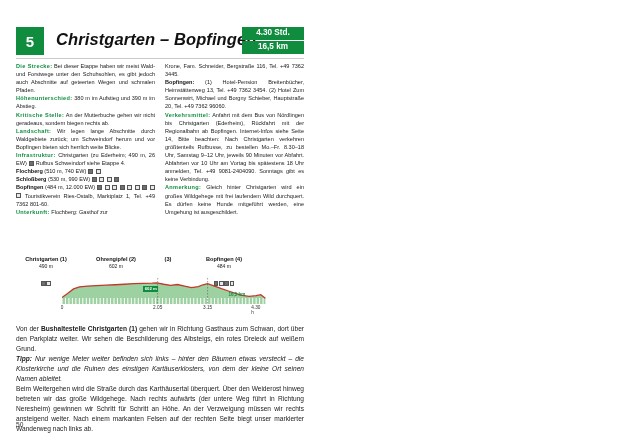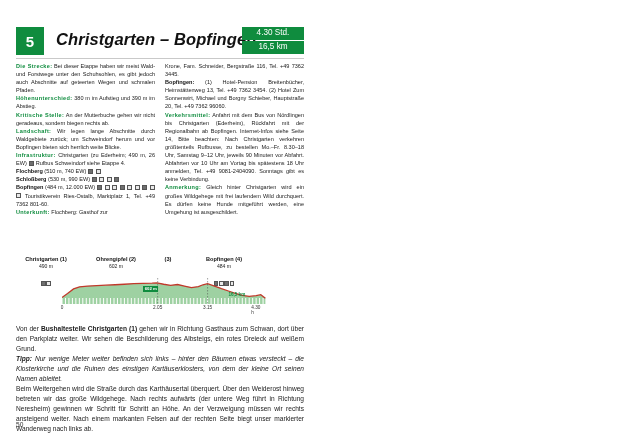--- a/index.html
+++ b/index.html
@@ -37,21 +37,21 @@
     font-size: 16.5px; font-style: italic; font-weight: bold;
     color: #111; letter-spacing: .1px;
     white-space: nowrap;
   }
   .hdr-badges {
     position: absolute; right: 0; top: 0;
     width: 62px;
   }
   .badge {
     background: #0f8c3e; color: #fff;
-    font-size: 8.2px; font-weight: normal;
+    font-size: 8.2px; font-weight: bold;
     text-align: center;
     padding: 2px 0 2.5px 0;
     line-height: 1;
     margin-bottom: 1.5px;
   }
   .hdr-rule {
     position: absolute; left: 16px; top: 58px;
     width: 288px; height: 1px;
     background: #c9c9c9;
   }

